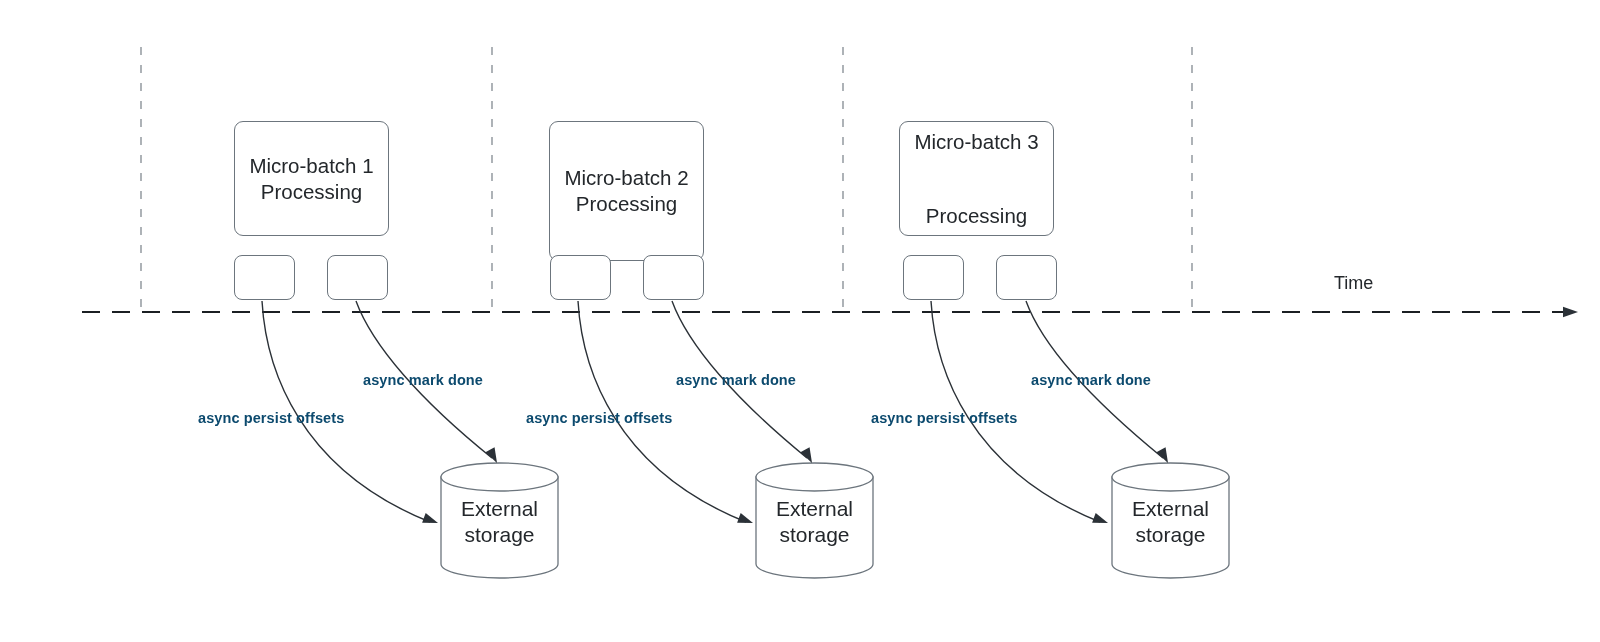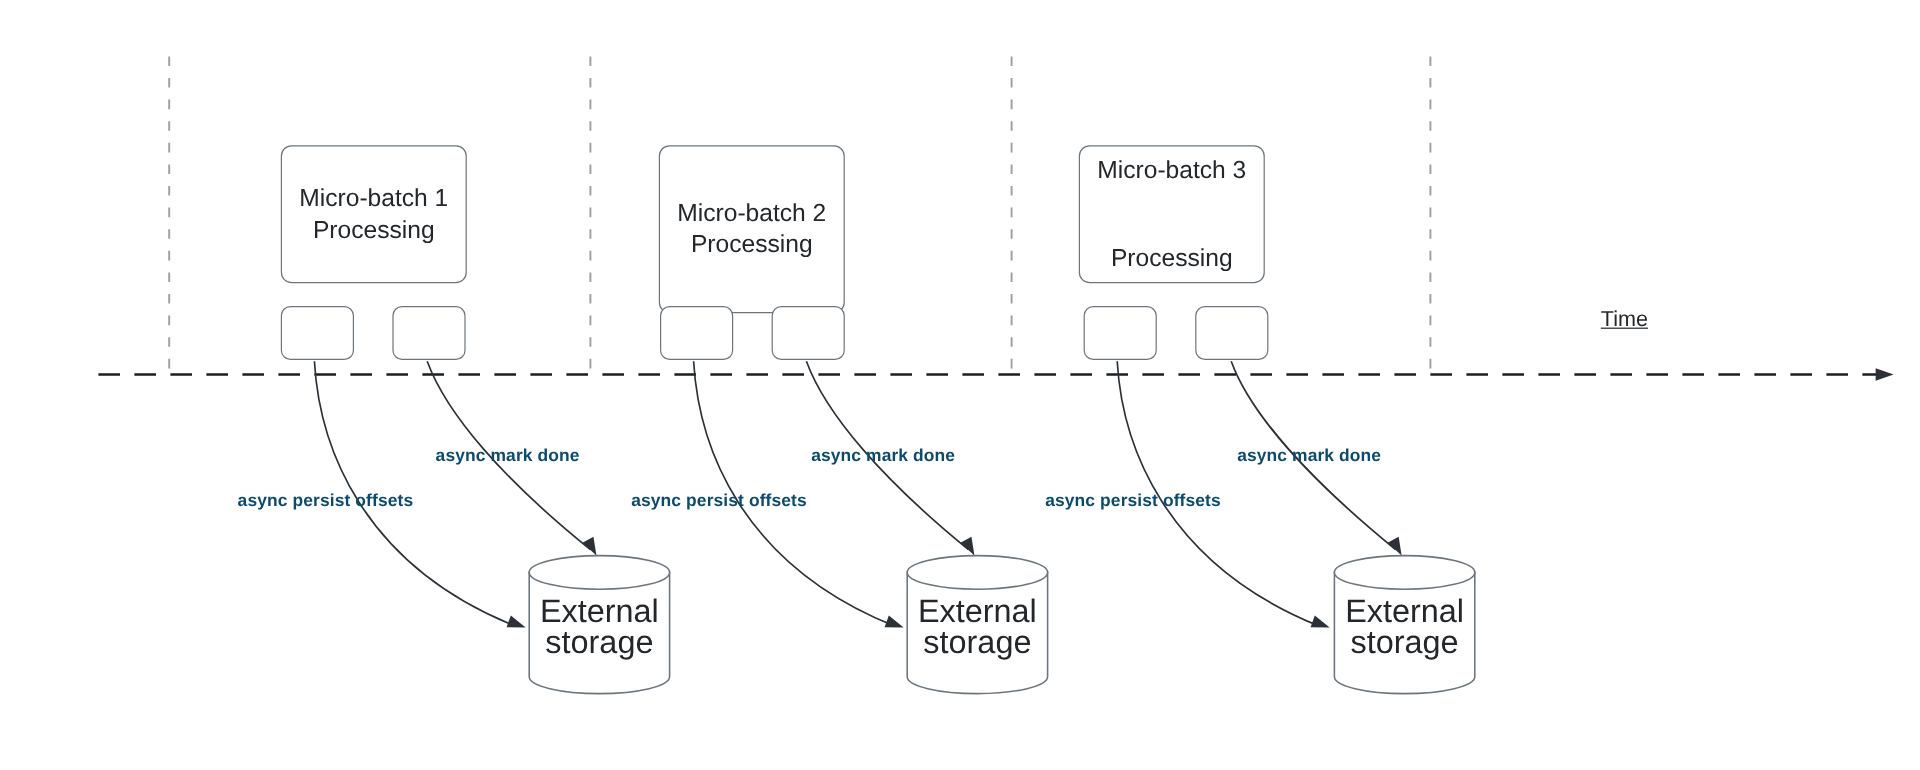--- a/index.html
+++ b/index.html
@@ -42,21 +42,21 @@
   .mini-box {
     position: absolute;
     box-sizing: border-box;
     border: 1.3px solid #6c757d;
     border-radius: 8px;
     background: #ffffff;
   }
   .store-label {
     position: absolute;
     color: #23272b;
-    font-size: 27px;
+    font-size: 21px;
     line-height: 26px;
     text-align: center;
     width: 120px;
   }
   .edge-label {
     position: absolute;
     color: #0c4a6e;
     font-size: 14.5px;
     font-weight: bold;
     white-space: nowrap;
@@ -135,14 +135,14 @@
   </div>
   <div class="mini-box" id="mini-l-2" style="left: 903px; top: 255px; width: 61px; height: 45px;"></div>
   <div class="mini-box" id="mini-r-2" style="left: 996px; top: 255px; width: 61px; height: 45px;"></div>
   <div class="store-label" id="store-lbl-2" style="left: 1110.5px; top: 495.5px;">
     <div>External</div>
     <div>storage</div>
   </div>
   <div class="edge-label" id="persist-lbl-2" style="left: 871px; top: 410px;">async persist offsets</div>
   <div class="edge-label" id="markdone-lbl-2" style="left: 1031px; top: 372px;">async mark done</div>
 
-  <div class="axis-label" id="time-lbl" style="left: 1334px; top: 256px; text-decoration: underline;">Time</div>
+  <div class="axis-label" id="time-lbl" style="left: 1334px; top: 273px;">Time</div>
 </div>
 
 </body></html>

